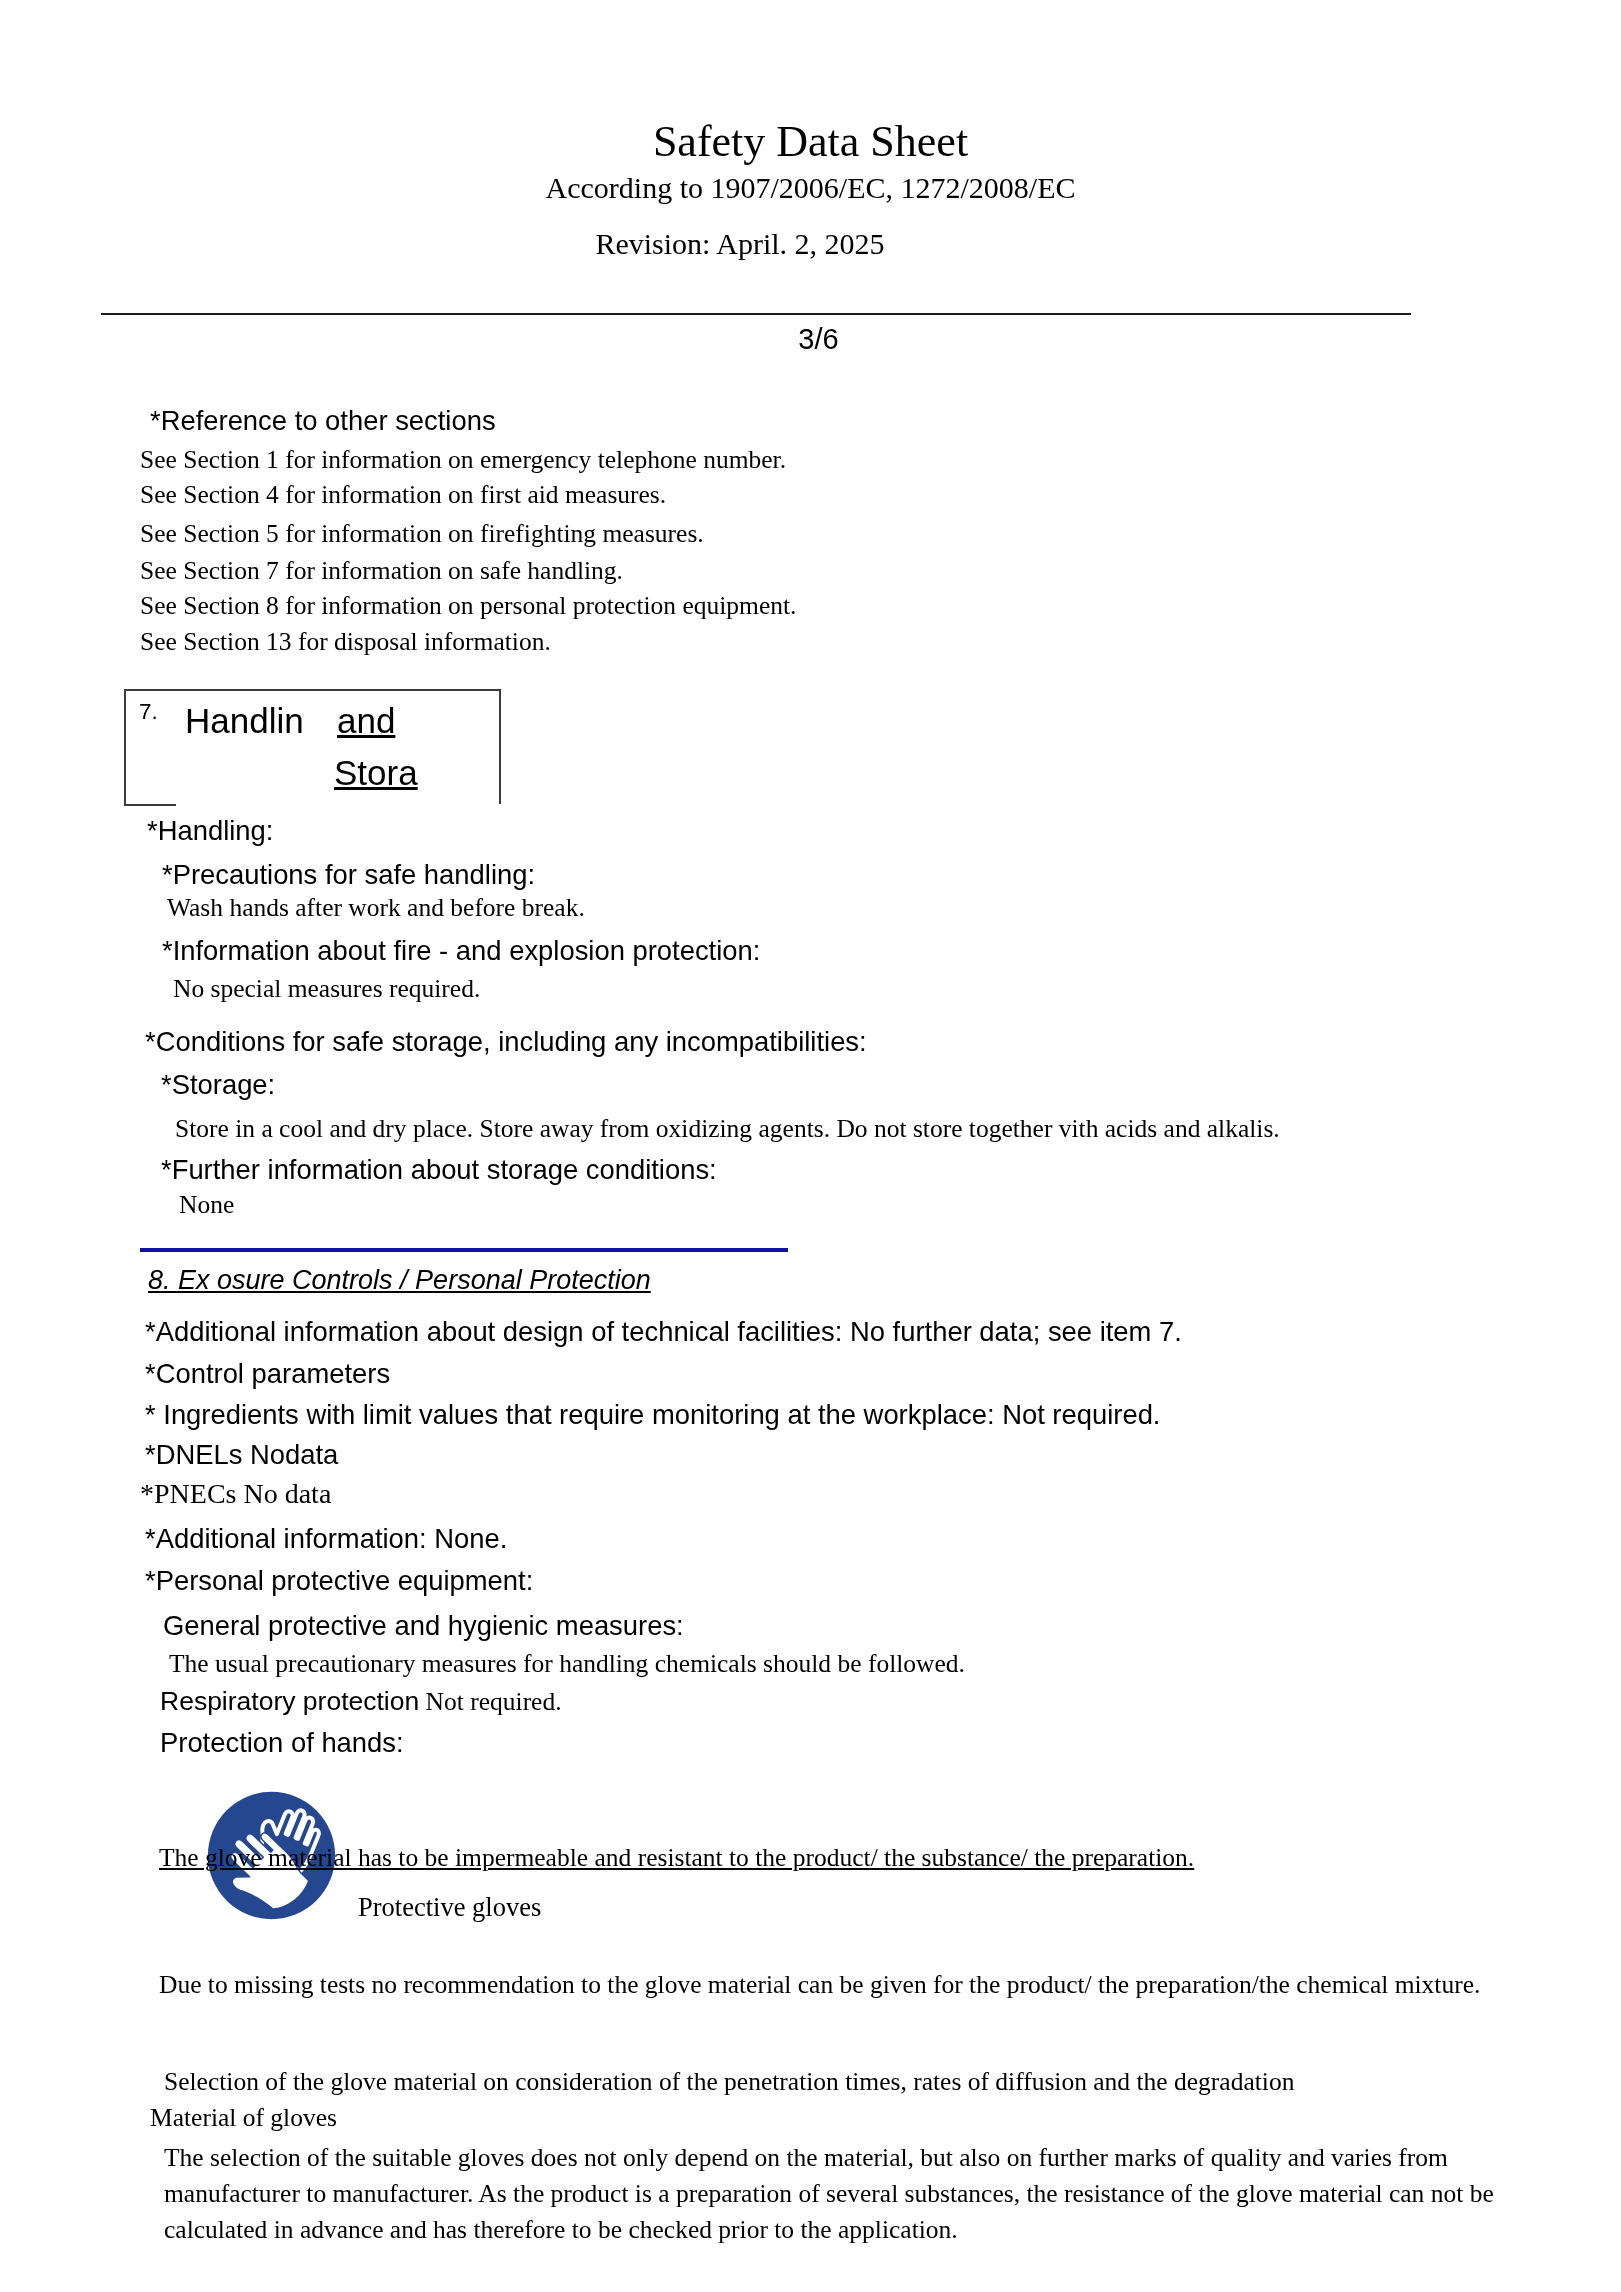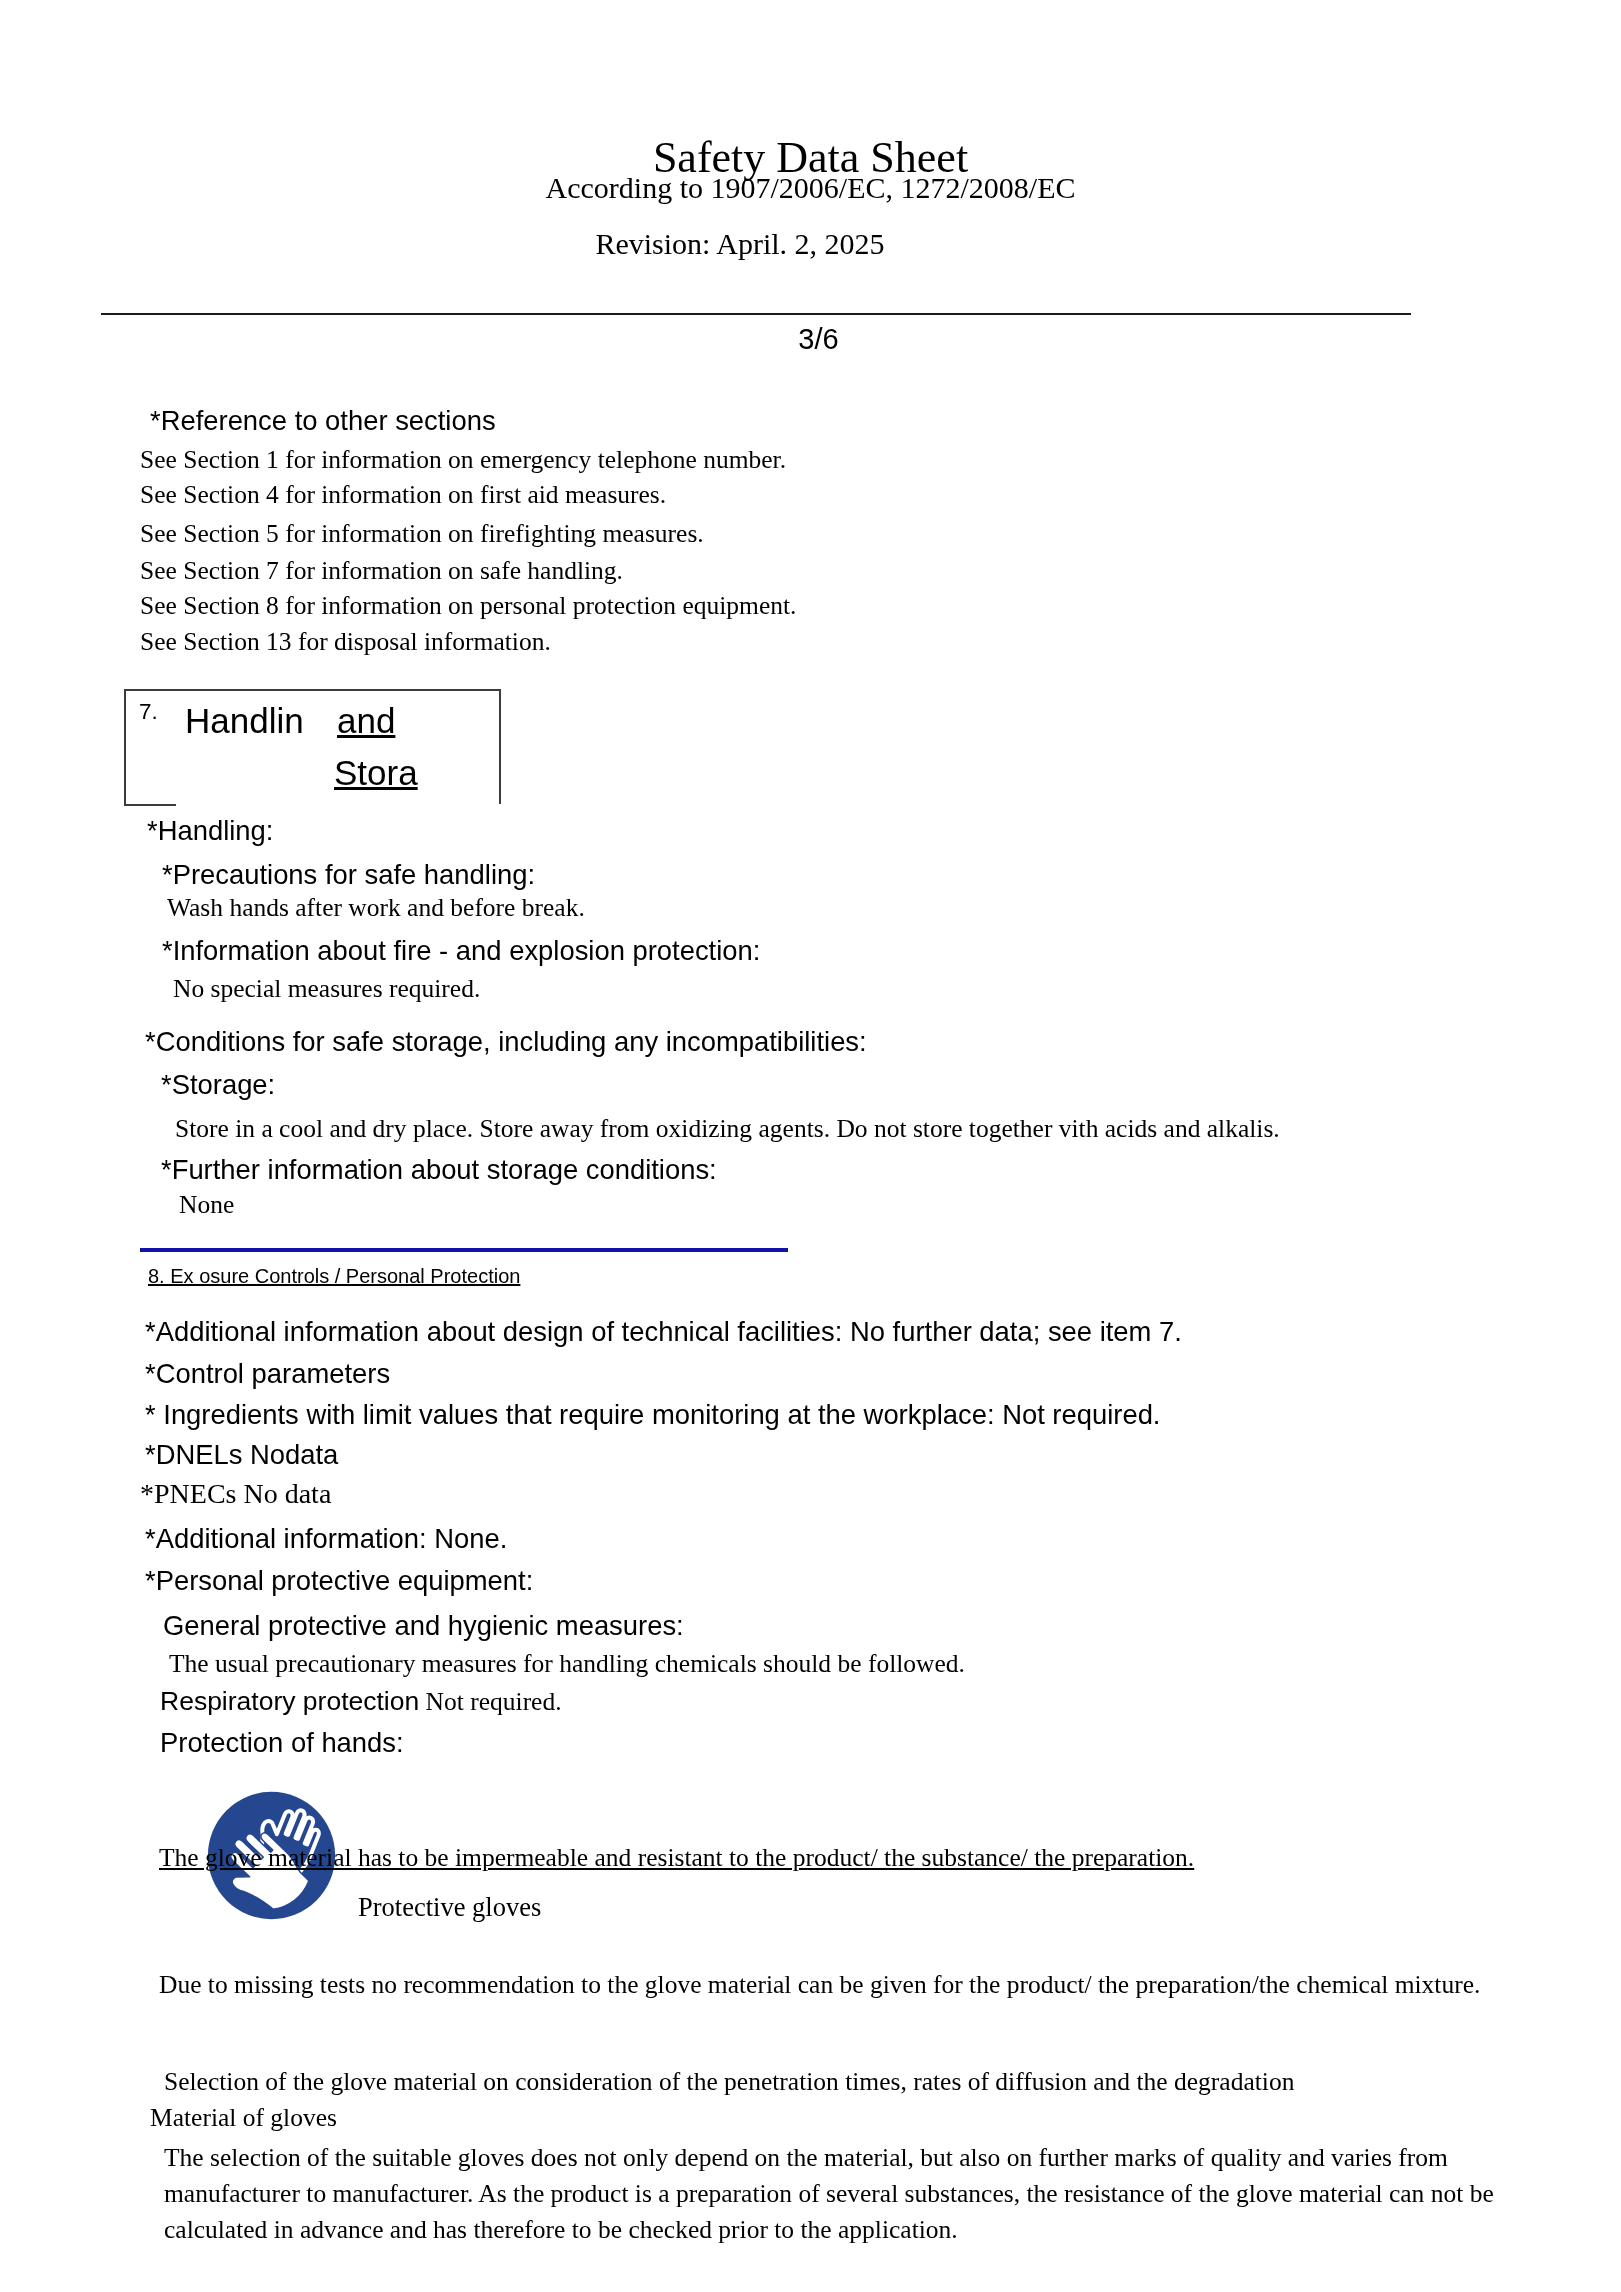--- a/index.html
+++ b/index.html
@@ -9,38 +9,38 @@
     background:#ffffff;
     margin:0 auto;
     overflow:hidden;
     color:#000;
   }
   .abs{position:absolute;white-space:nowrap;}
   .wrap{white-space:normal;}
   .serif{font-family:"Liberation Serif", serif;}
   .sans{font-family:"Liberation Sans", sans-serif;margin-left:8px;}
   .center-full{left:0;width:1621px;text-align:center;}
-  .title{font-size:44px;letter-spacing:0px;margin-top:16px;}
+  .title{font-size:44px;letter-spacing:0px;}
   .subtitle{font-size:30px;}
   .revision{left:0;width:1480px;text-align:right;font-size:30px;}
   .hr-black{position:absolute;left:101px;top:313px;width:1310px;border-top:2.9px solid #1a1a1a;}
   .pagenum{font-size:29px;}
   .h-sans{font-size:27.4px;}
   .body-serif{font-size:25.5px;}
   .sec7-box{
     position:absolute;left:124px;top:689px;width:373px;height:113px;
     border-top:2px solid #3c3c3c;border-left:2px solid #3c3c3c;border-right:2px solid #3c3c3c;
   }
   .sec7-box .bottom-seg{position:absolute;left:-2px;bottom:-2px;width:52px;border-bottom:2px solid #3c3c3c;}
   .sec7-num{position:absolute;left:4.9px;top:7.8px;font-size:22.5px;}
   .sec7-t1{position:absolute;left:51px;top:9.8px;font-size:35px;}
   .sec7-t2{position:absolute;left:203px;top:9.8px;font-size:35px;text-decoration:underline;}
   .sec7-t3{position:absolute;left:200px;top:62px;font-size:35px;text-decoration:underline;}
   .hr-blue{position:absolute;left:140px;top:1248px;width:648px;height:3.9px;}
-  .sec8-heading{font-size:20px;text-decoration:underline;}
+  .sec8-heading{font-size:27px;text-decoration:underline;font-style:italic;}
   .pnecs{font-size:28px;}
   .glove-icon{position:absolute;left:204px;top:1788px;width:135px;height:135px;}
 </style>
 </head>
 <body>
 
 <div class="page">
 
   <div class="abs serif title center-full" style="top:116px;">Safety Data Sheet</div>
   <div class="abs serif subtitle center-full" style="top:171px;">According to 1907/2006/EC, 1272/2008/EC</div>

